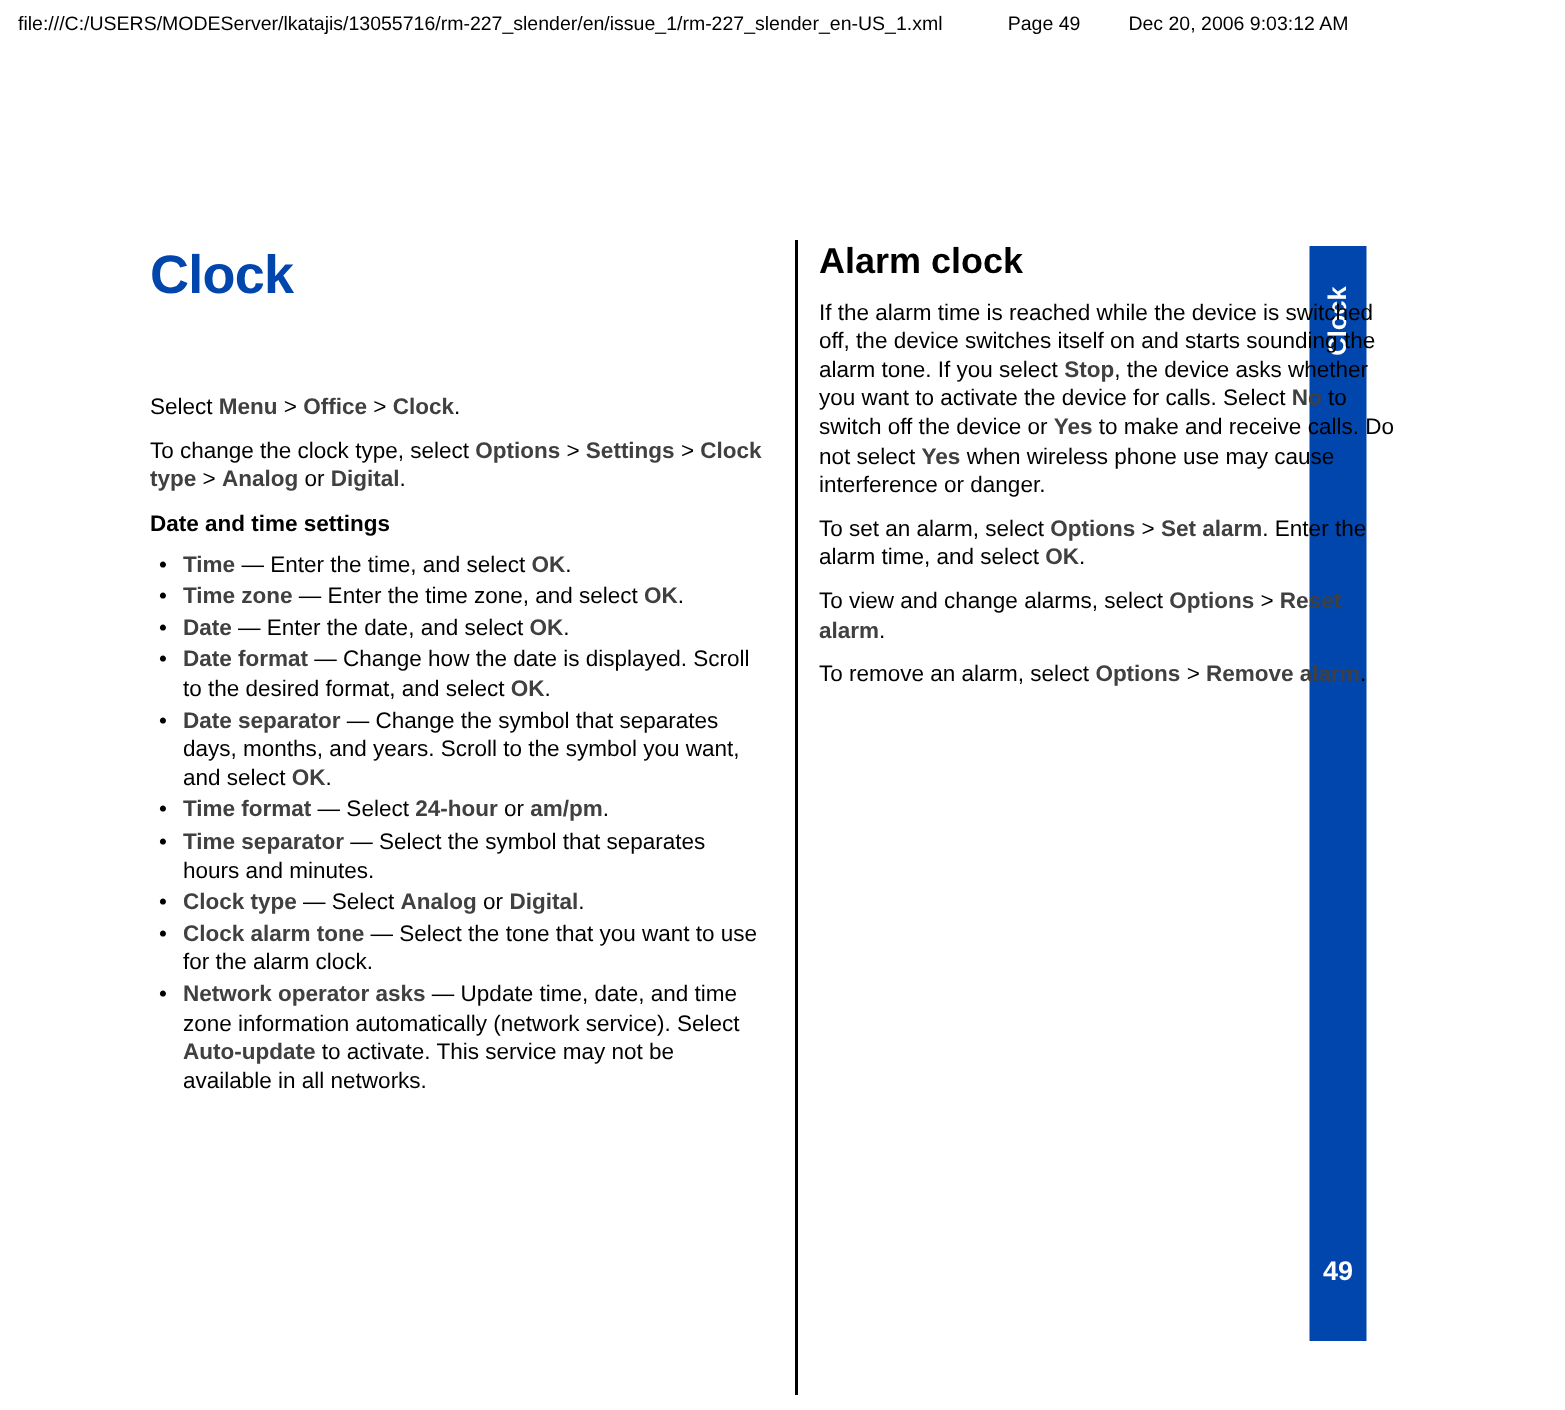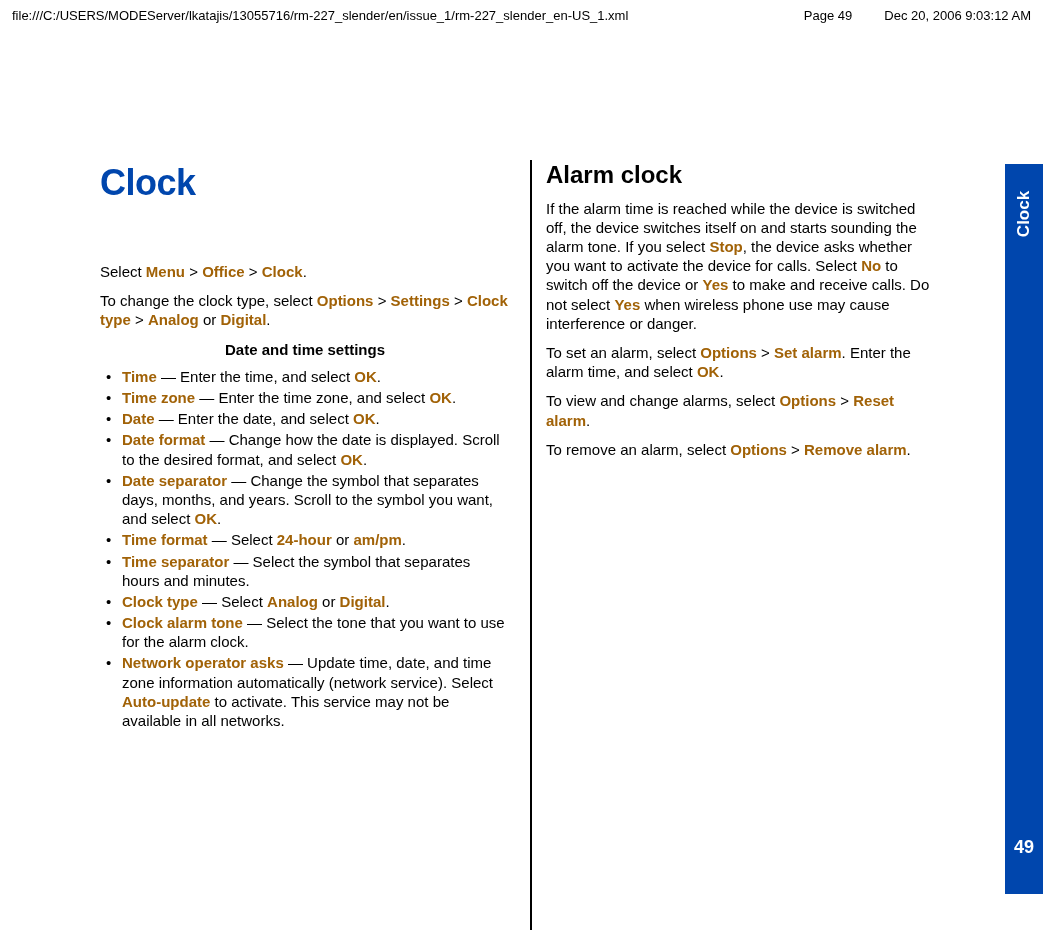--- a/index.html
+++ b/index.html
@@ -4,21 +4,21 @@
 <style>
   * { box-sizing: border-box; }
   html, body {
     margin: 0;
     padding: 0;
     font-family: Arial, Helvetica, sans-serif;
     background: #ffffff;
     color: #000000;
   }
   .page {
-    width: 1043px;
+    width: 911px;
     height: 940px;
     position: relative;
     padding: 0;
   }
   .header-line {
     display: flex;
     justify-content: space-between;
     align-items: baseline;
     padding: 8px 12px 0 12px;
     font-size: 13px;
@@ -49,27 +49,26 @@
     border-left: 2px solid #000000;
     padding-left: 14px;
   }
   .title {
     font-size: 36px;
     font-weight: bold;
     color: #0046ad;
     margin-bottom: 56px;
     letter-spacing: -0.5px;
   }
-  .navterm { color: #a16207; font-weight: bold; }
+  .navterm { color: #404040; font-weight: bold; }
   .navsep { color: #000; }
   p { margin: 0 0 10px 0; }
   .subhead {
     font-weight: bold;
     margin: 6px 0 8px 0;
-    text-align: center;
   }
   ul.settings {
     list-style: none;
     padding: 0;
     margin: 0;
   }
   ul.settings li {
     position: relative;
     padding-left: 22px;
     margin-bottom: 2px;

